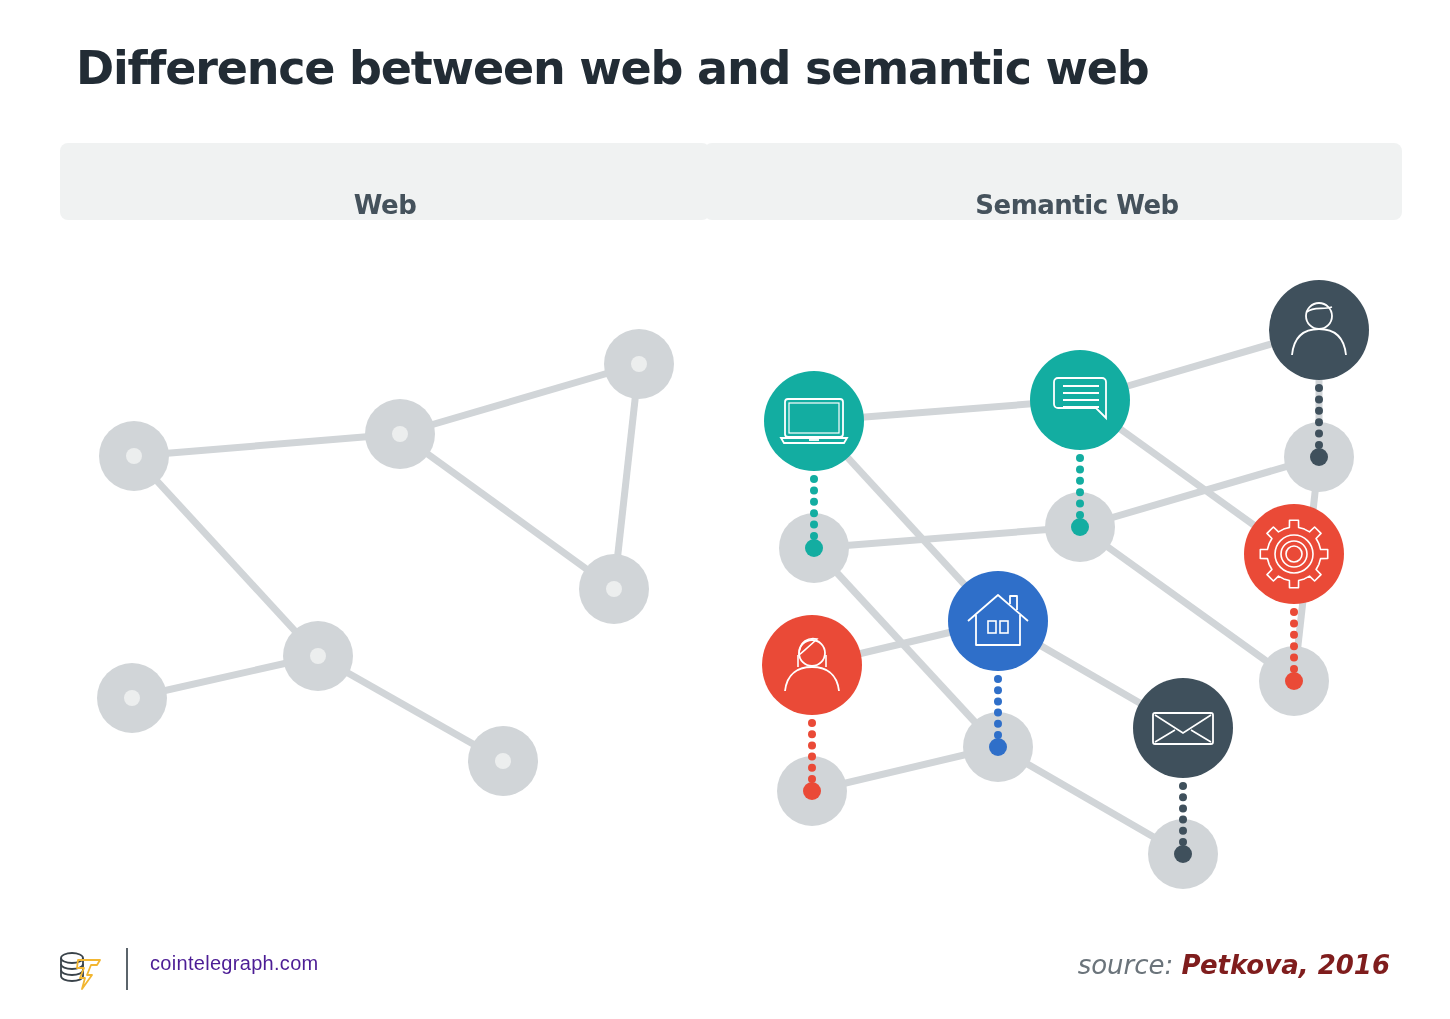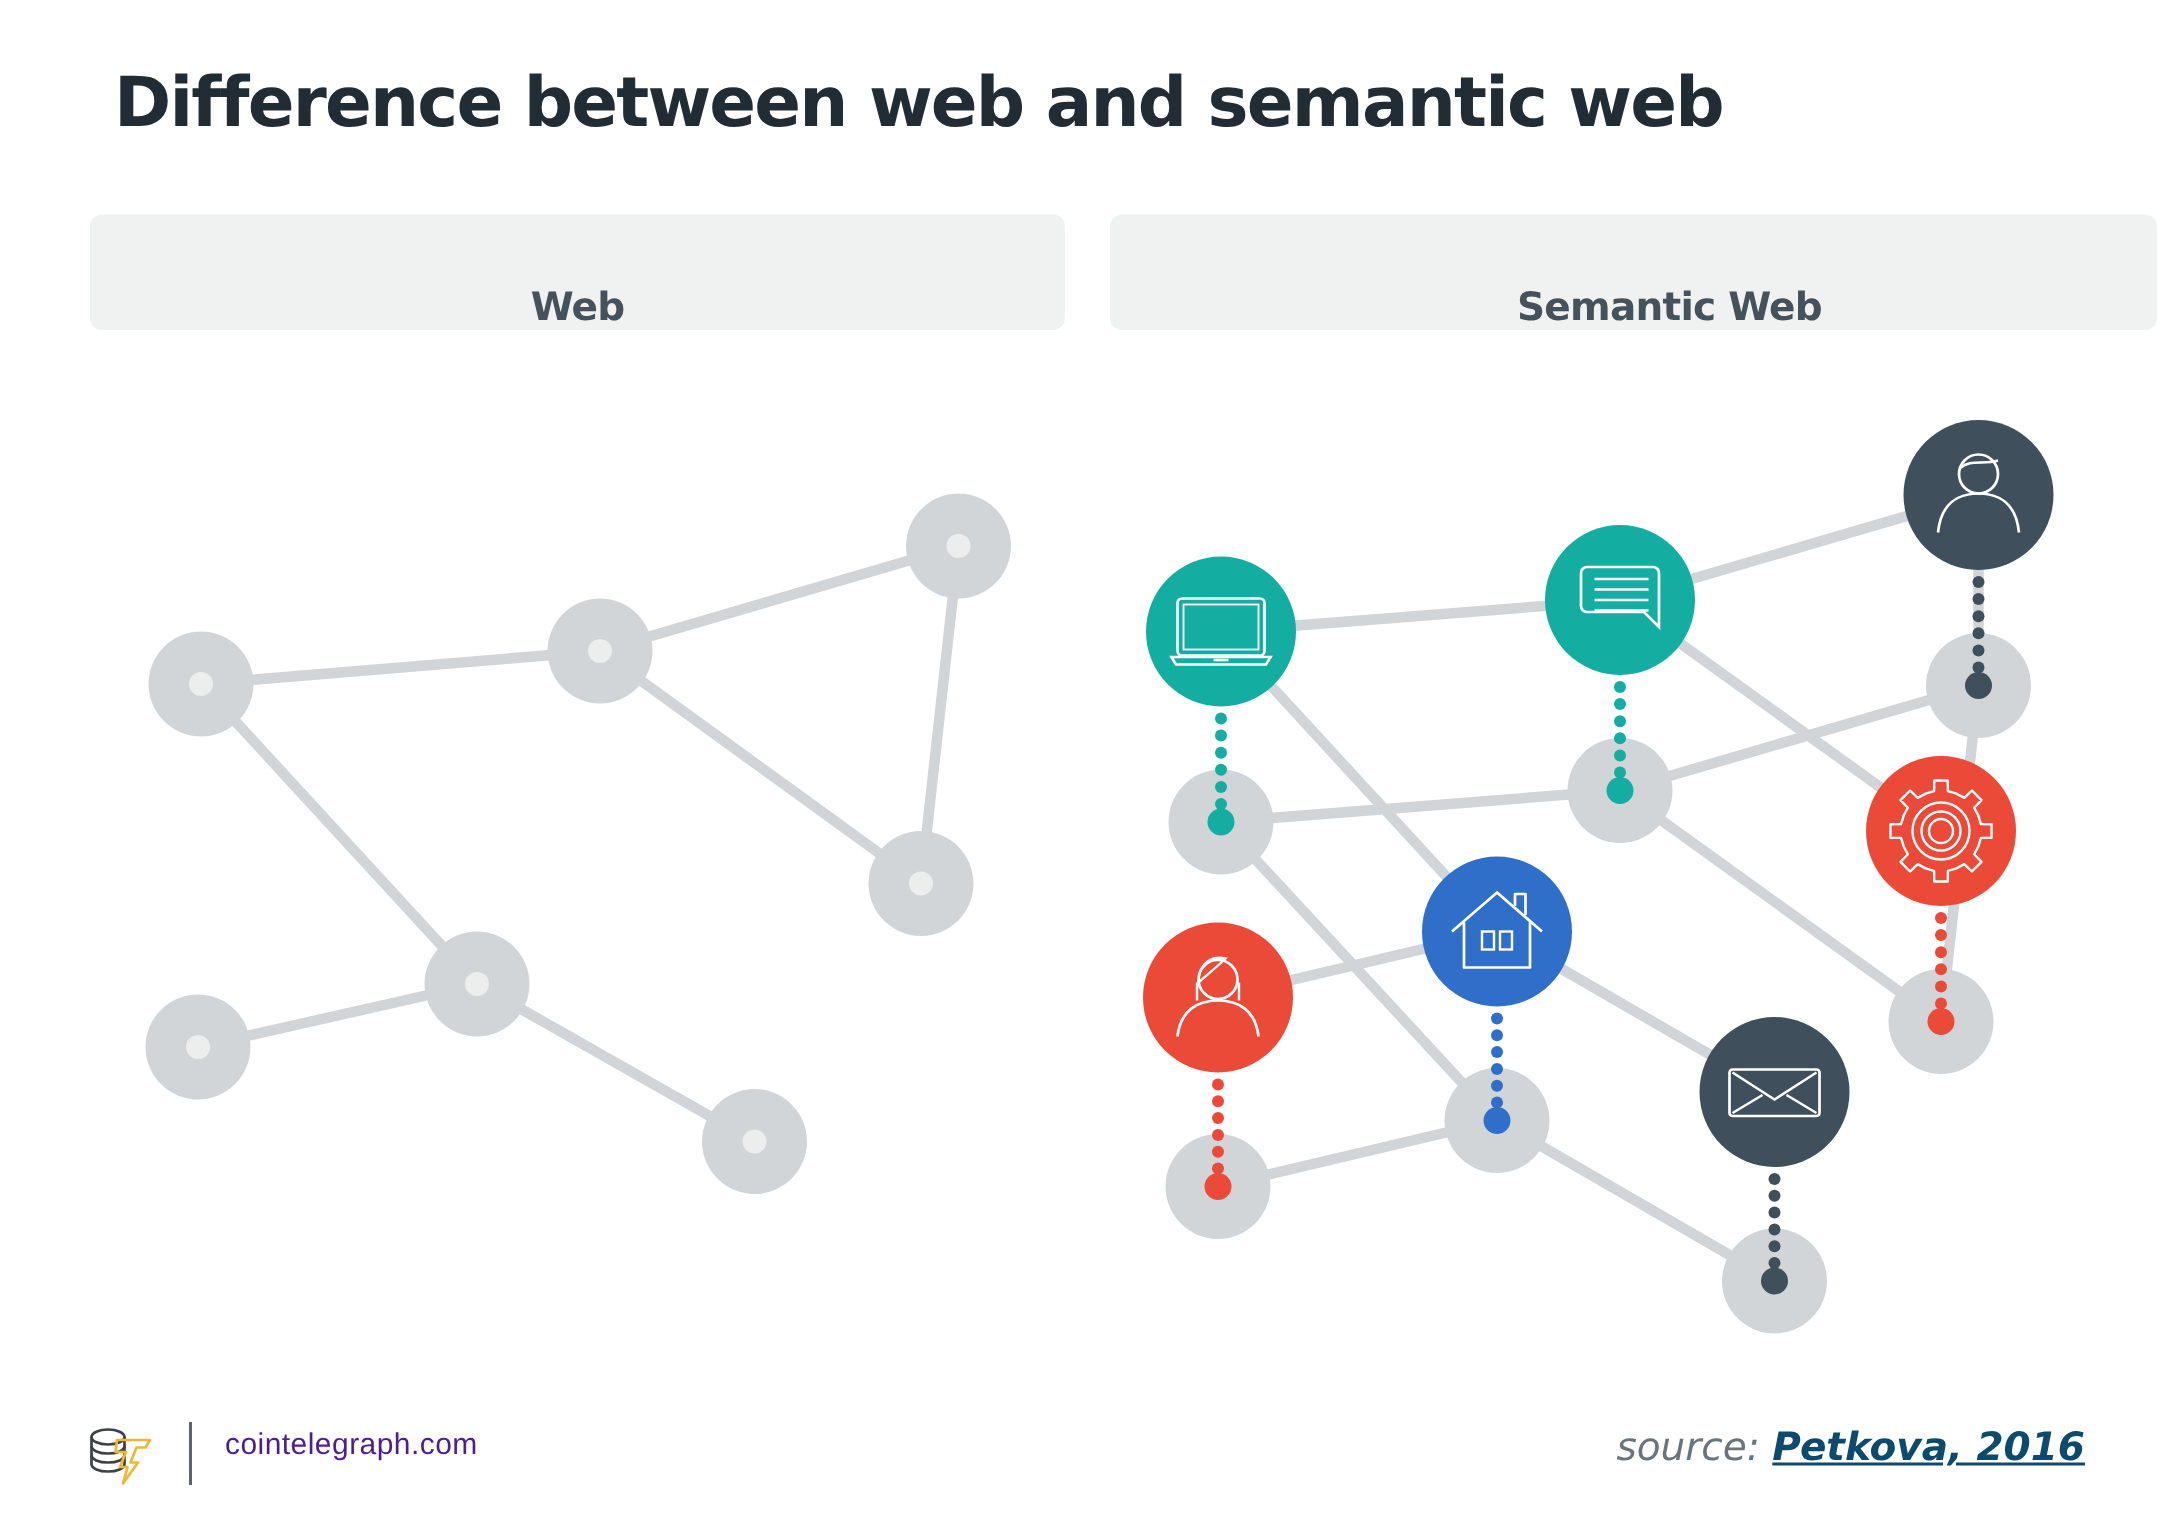--- a/index.html
+++ b/index.html
@@ -6,30 +6,30 @@
     body { width: 1450px; height: 1019px; position: relative; overflow: hidden;
            font-family: "DejaVu Sans", sans-serif; color: #24303a; }
     .title { position: absolute; left: 60px; top: 22px; margin: 16px;
              font-family: "DejaVu Sans", sans-serif; font-weight: bold; font-size: 46px;
              letter-spacing: -1.2px; color: #222c35; line-height: 60px; }
     .panel-header { position: absolute; top: 143px; height: 77px; width: 650px;
                     background: #f0f2f2; border-radius: 8px; display: flex; align-items: flex-end;
                     justify-content: center; font-family: "DejaVu Sans", sans-serif; font-weight: bold;
                     font-size: 26px; color: #45525c; letter-spacing: -0.5px; }
     #hdr-web { left: 60px; }
-    #hdr-sem { left: 740px; padding-left: 48px; }
+    #hdr-sem { left: 704px; padding-left: 48px; }
     svg.diagram { position: absolute; left: 0; top: 0; }
     .footer-logo { position: absolute; left: 58px; top: 946px; width: 46px; height: 44px; }
     .footer-divider { position: absolute; left: 126px; top: 948px; width: 2px; height: 42px; background: #5b646b; }
     .footer-site { position: absolute; left: 150px; top: 952px; font-family: "Liberation Sans", sans-serif;
                    font-size: 20px; color: #4c1d95; letter-spacing: 0.3px; }
     .footer-source { position: absolute; right: 60px; top: 950px; font-size: 26px;
                      font-family: "DejaVu Sans", sans-serif; color: #56616a; }
     .footer-source .lbl { font-style: italic; font-weight: normal; color: #6b747b; }
-    .footer-source .ref { font-style: italic; font-weight: bold; color: #0c4a6e; text-decoration: underline; }
+    .footer-source .ref { font-style: italic; font-weight: bold; color: #7f1d1d; }
   </style>
 </head>
 <body>
 
 <h1 class="title">Difference between web and semantic web</h1>
 
 <div class="panel-header" id="hdr-web">
   <span>Web</span>
 </div>
 <div class="panel-header" id="hdr-sem">

